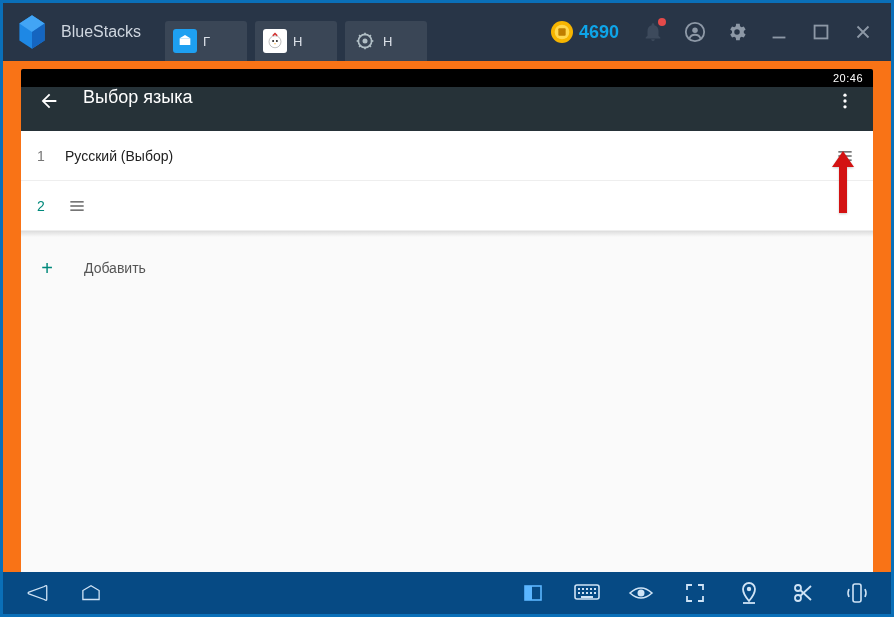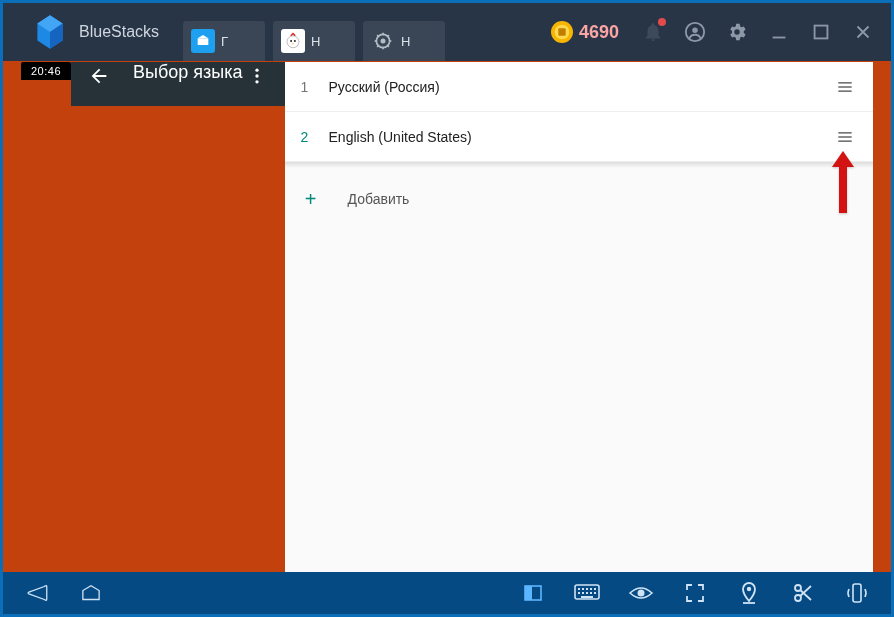--- a/index.html
+++ b/index.html
@@ -17,21 +17,21 @@
     border: 3px solid #0a6fb8;
     display: flex;
     flex-direction: column;
   }
   
   .titlebar {
     height: 58px;
     background: #283547;
     display: flex;
     align-items: center;
-    padding: 0 10px 0 26px;
+    padding: 0 10px 0 8px;
     gap: 6px;
   }
   .logo-box {
     width: 42px;
     height: 42px;
     display: flex;
     align-items: center;
     justify-content: center;
     border-radius: 4px;
   }
@@ -70,40 +70,40 @@
     align-items: center;
     gap: 6px;
     margin-right: 10px;
   }
   .coin {
     width: 22px; height: 22px; border-radius: 50%;
     background: #f7b500;
     display:flex; align-items:center; justify-content:center;
     color:#bf7e00; font-weight:bold; font-size:14px;
   }
-  .coin-amount { color: #fca5a5; font-weight: bold; font-size: 18px; }
+  .coin-amount { color: #0ea5e9; font-weight: bold; font-size: 18px; }
   .tb-btn {
     width: 36px; height: 36px;
     display:flex; align-items:center; justify-content:center;
     color: #8d98a6;
   }
   .tb-btn svg { width: 22px; height: 22px; }
   .bell-wrap { position: relative; }
   .bell-dot {
     position: absolute; top: 4px; right: 5px;
     width: 8px; height: 8px; border-radius: 50%;
     background: #e44a4a;
   }
   
   .content {
     flex: 1;
     display: flex;
-    flex-direction: row;
-    background: #c2410c;
-    padding: 1px 18px 0 18px;
+    flex-direction: column;
+    background: #f97316;
+    padding: 8px 18px 0 18px;
     position: relative;
   }
   .status-bar {
     height: 18px;
     background: #000;
     border-radius: 2px 2px 0 0;
     color: #fff;
     font-size: 11px;
     display:flex;
     justify-content:flex-end;
@@ -310,34 +310,33 @@
             <circle cx="12" cy="5" r="2" fill="#fff"></circle>
             <circle cx="12" cy="12" r="2" fill="#fff"></circle>
             <circle cx="12" cy="19" r="2" fill="#fff"></circle>
           </svg>
       </div>
     </div>
 
     <div class="lang-list">
       <div class="lang-row">
         <span class="num">1</span>
-        <span class="name">Русский (Россия)</span>
+        <span class="name">Русский (Выбор)</span>
         <span class="drag-handle">
           <svg viewBox="0 0 24 24" width="20" height="20">
               <g stroke="#757575" stroke-width="2">
                 <line x1="4" y1="7" x2="20" y2="7"></line>
                 <line x1="4" y1="12" x2="20" y2="12"></line>
                 <line x1="4" y1="17" x2="20" y2="17"></line>
               </g>
             </svg>
         </span>
       </div>
       <div class="lang-row">
         <span class="num active">2</span>
-        <span class="name">English (United States)</span>
         <span class="drag-handle">
           <svg viewBox="0 0 24 24" width="20" height="20">
               <g stroke="#757575" stroke-width="2">
                 <line x1="4" y1="7" x2="20" y2="7"></line>
                 <line x1="4" y1="12" x2="20" y2="12"></line>
                 <line x1="4" y1="17" x2="20" y2="17"></line>
               </g>
             </svg>
         </span>
       </div>

